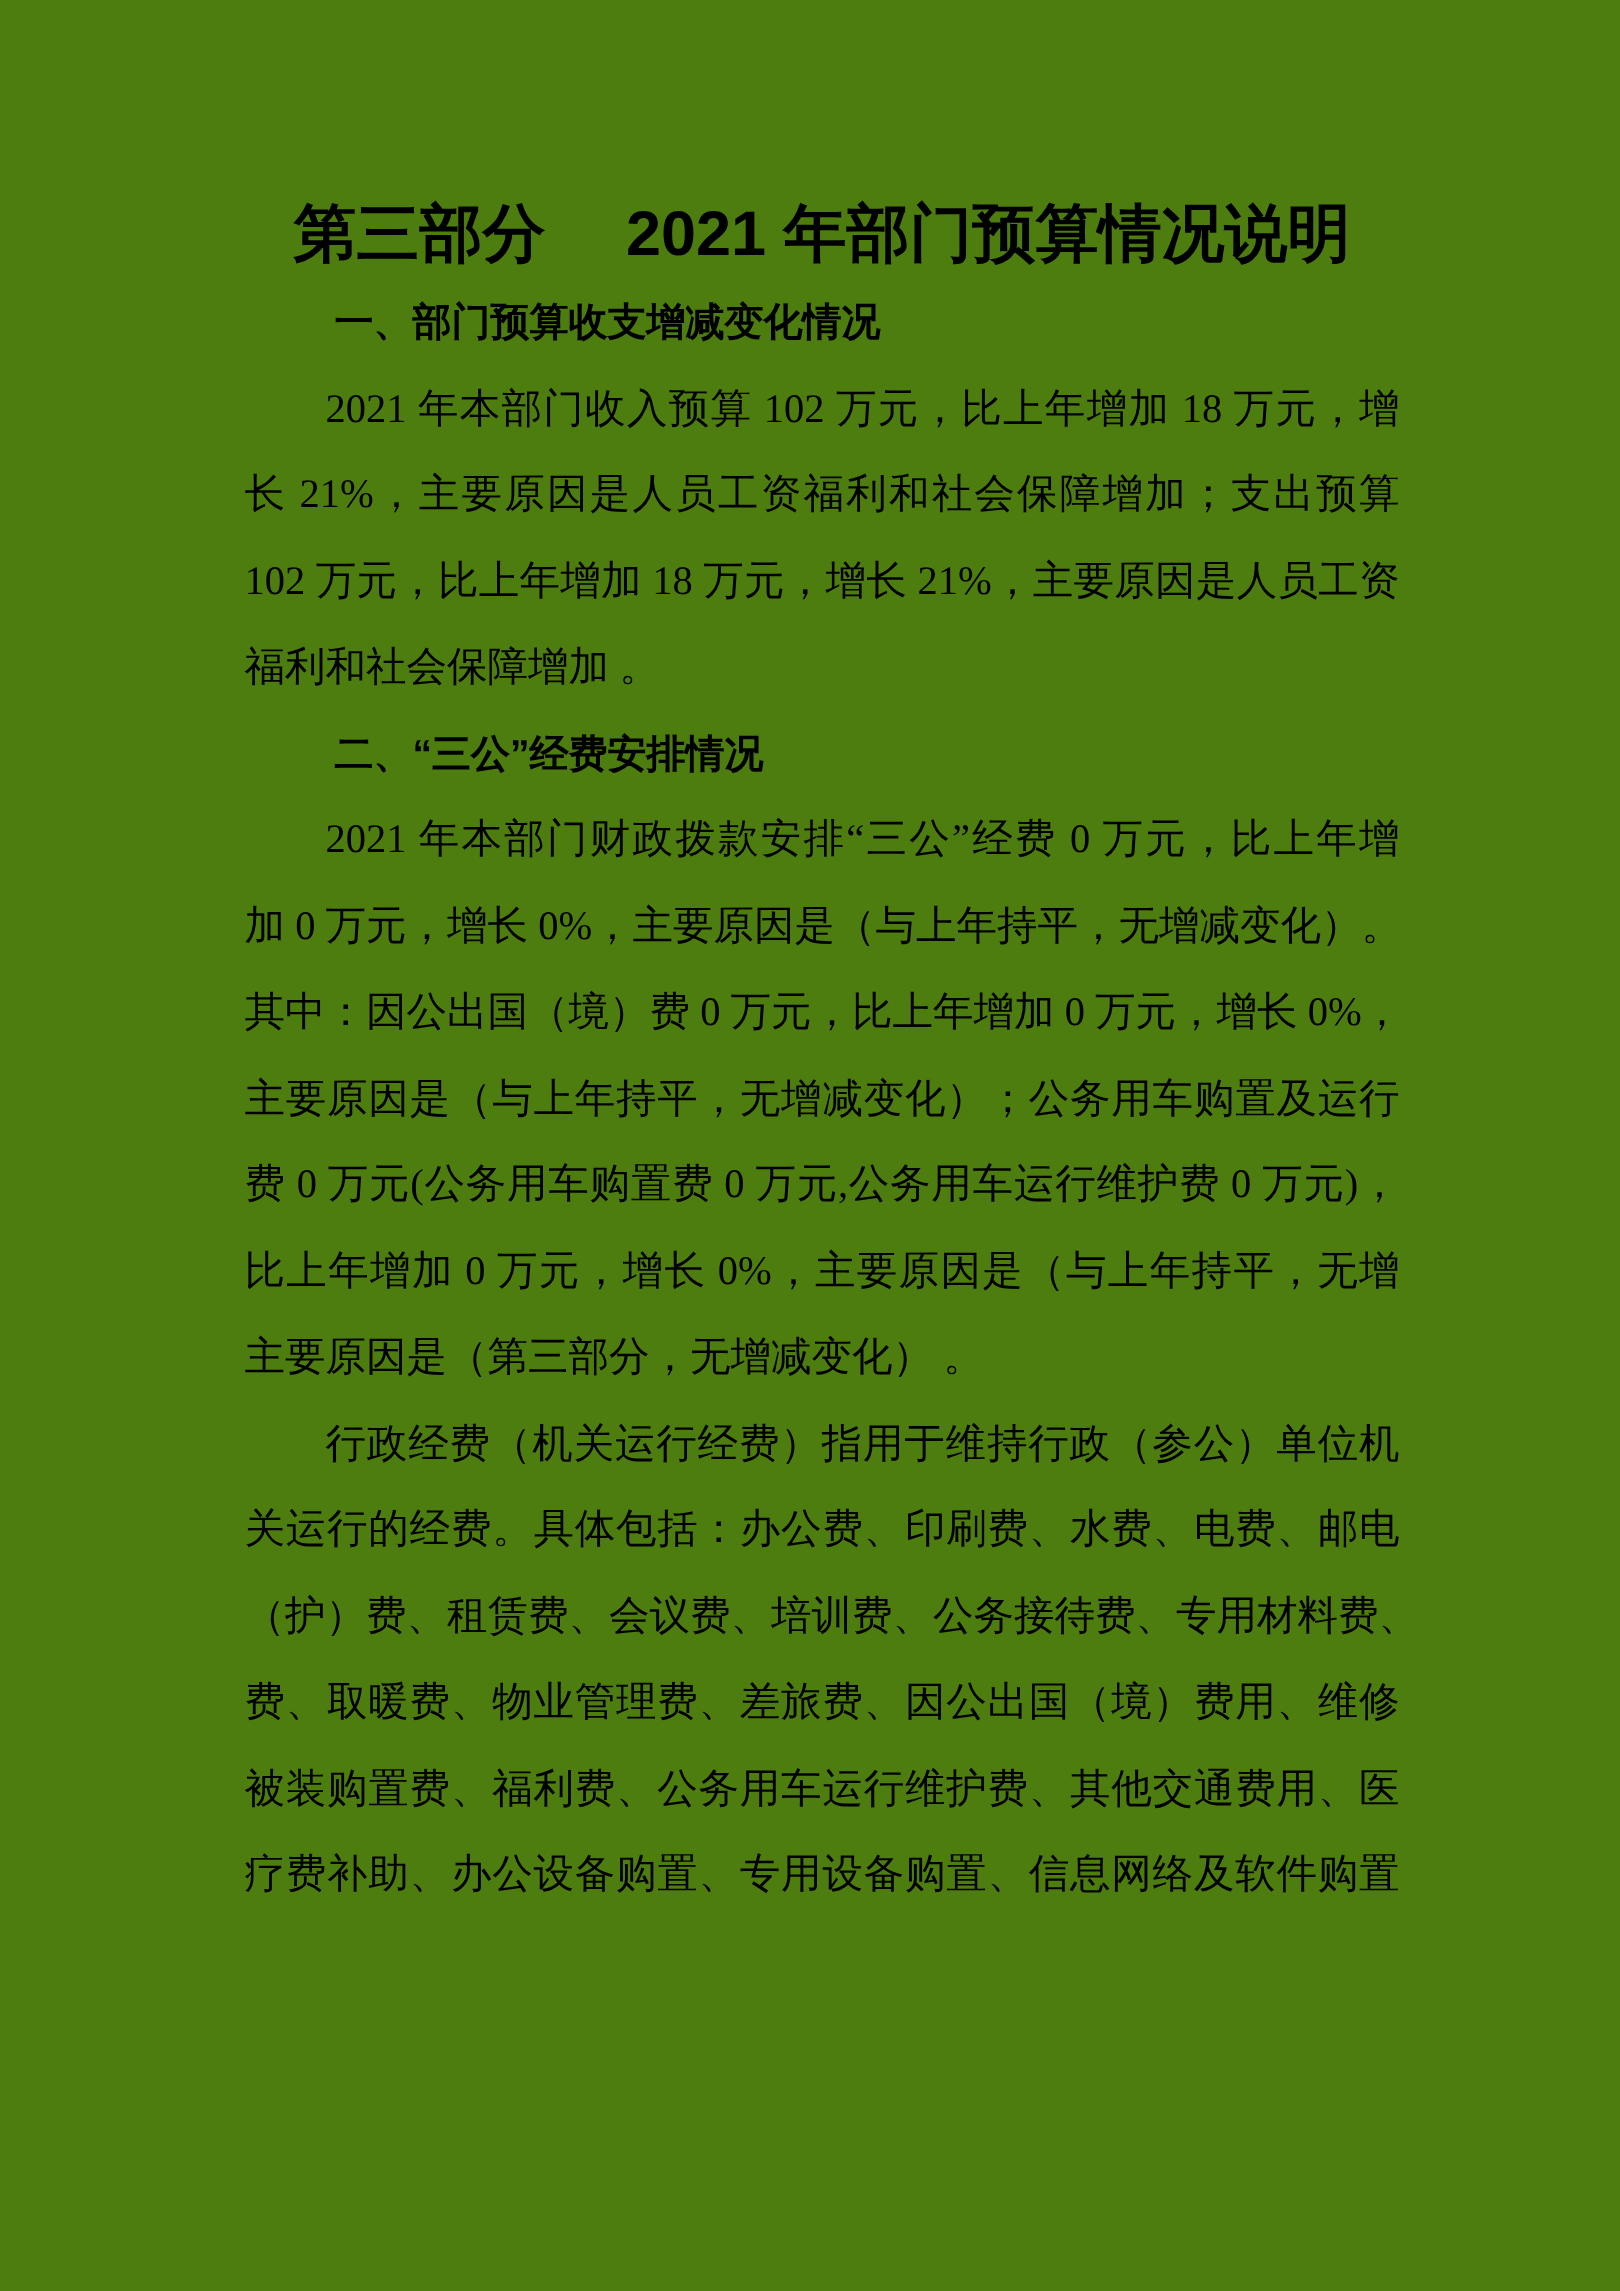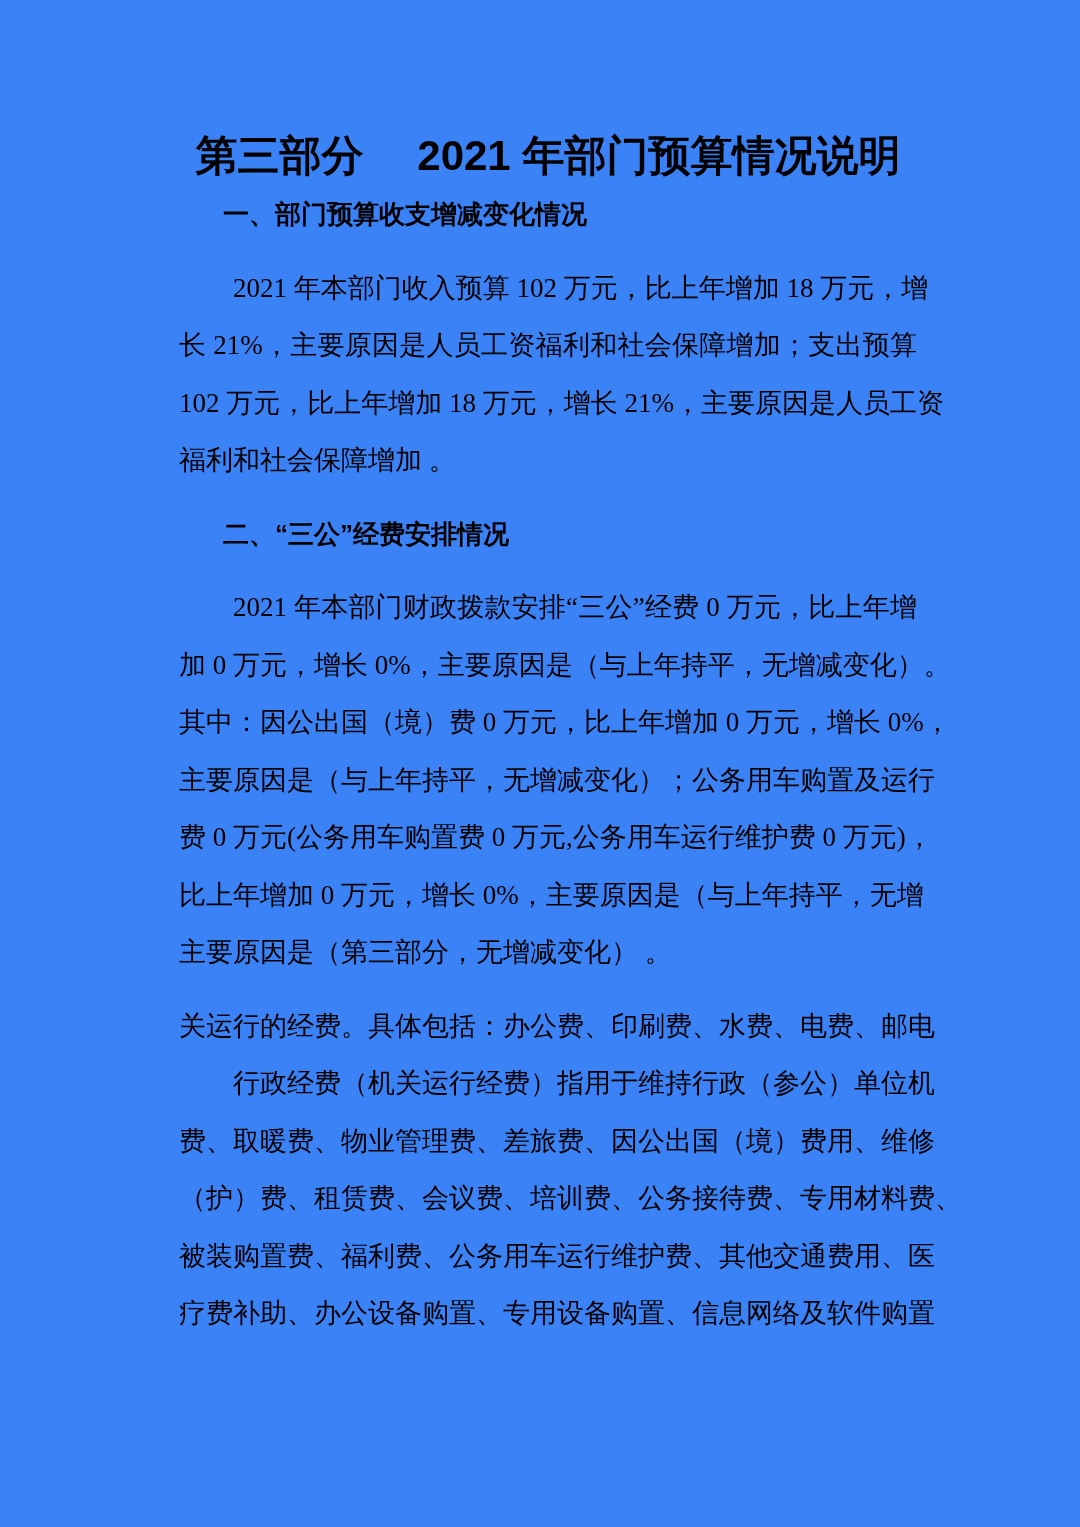--- a/index.html
+++ b/index.html
@@ -11,21 +11,21 @@
     height: 1527px;
     background: #ffffff;
     color: #000000;
     position: relative;
     overflow: hidden;
     font-family: "Liberation Serif", "DejaVu Serif", serif;
   }
   .sheet {
     position: absolute;
     inset: 0;
-    background: #3b82f6;
+    background: #4d7c0f;
   }
   .content {
     position: absolute;
     left: 163px;
     top: 126px;
     width: 770px;
   }
   .doc-title {
     margin: 0;
     font-family: "Liberation Sans", "DejaVu Sans", sans-serif;
@@ -38,21 +38,21 @@
   .sec-heading {
     font-family: "Liberation Sans", "DejaVu Sans", sans-serif;
     font-weight: 700;
     font-size: 26px;
     line-height: 57.5px;
     height: 57.5px;
     text-indent: 60px;
     white-space: nowrap;
   }
   .paragraph {
-    margin: 16px;
+    margin: 0;
   }
   .para-line {
     font-size: 27px;
     line-height: 57.5px;
     height: 57.5px;
     text-align: justify;
     text-align-last: justify;
     white-space: nowrap;
   }
   .para-line.first {
@@ -80,22 +80,22 @@
         <div class="paragraph">
           <div class="para-line first">2021 年本部门财政拨款安排“三公”经费 0 万元，比上年增</div>
           <div class="para-line">加 0 万元，增长 0%，主要原因是（与上年持平，无增减变化）。</div>
           <div class="para-line">其中：因公出国（境）费 0 万元，比上年增加 0 万元，增长 0%，</div>
           <div class="para-line">主要原因是（与上年持平，无增减变化）；公务用车购置及运行</div>
           <div class="para-line">费 0 万元(公务用车购置费 0 万元,公务用车运行维护费 0 万元)，</div>
           <div class="para-line">比上年增加 0 万元，增长 0%，主要原因是（与上年持平，无增</div>
           <div class="para-line plain-last">主要原因是（第三部分，无增减变化） 。</div>
         </div>
         <div class="paragraph">
+          <div class="para-line first">行政经费（机关运行经费）指用于维持行政（参公）单位机</div>
           <div class="para-line">关运行的经费。具体包括：办公费、印刷费、水费、电费、邮电</div>
-          <div class="para-line first">行政经费（机关运行经费）指用于维持行政（参公）单位机</div>
+          <div class="para-line">（护）费、租赁费、会议费、培训费、公务接待费、专用材料费、</div>
           <div class="para-line">费、取暖费、物业管理费、差旅费、因公出国（境）费用、维修</div>
-          <div class="para-line">（护）费、租赁费、会议费、培训费、公务接待费、专用材料费、</div>
           <div class="para-line">被装购置费、福利费、公务用车运行维护费、其他交通费用、医</div>
           <div class="para-line">疗费补助、办公设备购置、专用设备购置、信息网络及软件购置</div>
         </div>
       </div>
   </div>
 </div>
 
 </body></html>

